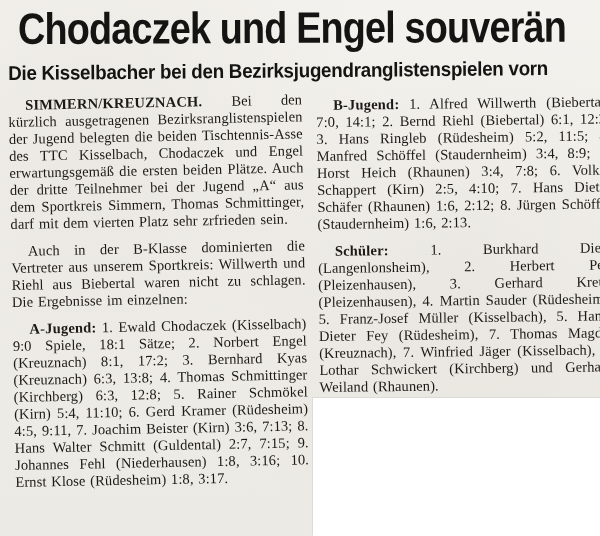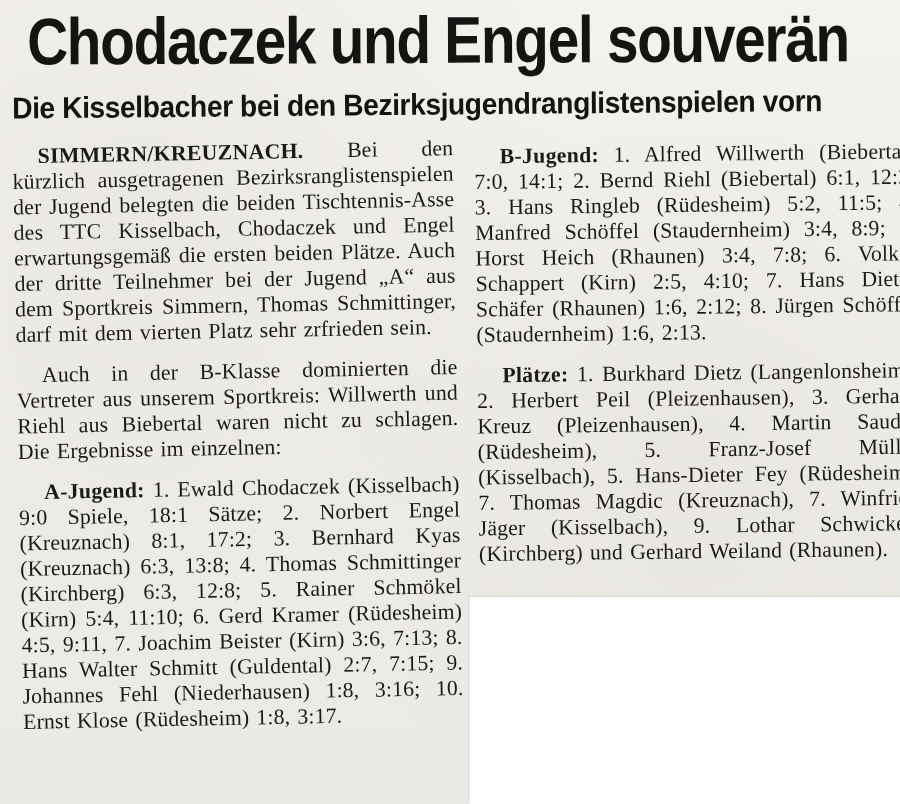--- a/index.html
+++ b/index.html
@@ -115,21 +115,21 @@
       <p class="para"><b>SIMMERN/KREUZNACH.</b><span> Bei den kürzlich ausgetragenen Bezirksranglistenspielen der Jugend belegten die beiden Tischtennis-Asse des TTC Kisselbach, Chodaczek und Engel erwartungsgemäß die ersten beiden Plätze. Auch der dritte Teilnehmer bei der Jugend „A“ aus dem Sportkreis Simmern, Thomas Schmittinger, darf mit dem vierten Platz sehr zrfrieden sein.</span></p>
 
       <p class="para"><b></b><span>Auch in der B-Klasse dominierten die Vertreter aus unserem Sportkreis: Willwerth und Riehl aus Biebertal waren nicht zu schlagen. Die Ergebnisse im einzelnen:</span></p>
 
       <p class="para"><b>A-Jugend:</b><span> 1. Ewald Chodaczek (Kisselbach) 9:0 Spiele, 18:1 Sätze; 2. Norbert Engel (Kreuznach) 8:1, 17:2; 3. Bernhard Kyas (Kreuznach) 6:3, 13:8; 4. Thomas Schmittinger (Kirchberg) 6:3, 12:8; 5. Rainer Schmökel (Kirn) 5:4, 11:10; 6. Gerd Kramer (Rüdesheim) 4:5, 9:11, 7. Joachim Beister (Kirn) 3:6, 7:13; 8. Hans Walter Schmitt (Guldental) 2:7, 7:15; 9. Johannes Fehl (Niederhausen) 1:8, 3:16; 10. Ernst Klose (Rüdesheim) 1:8, 3:17.</span></p>
     </div>
 
     <div class="col col-right">
       <p class="para"><b>B-Jugend:</b><span> 1. Alfred Willwerth (Biebertal) 7:0, 14:1; 2. Bernd Riehl (Biebertal) 6:1, 12:2; 3. Hans Ringleb (Rüdesheim) 5:2, 11:5; 4. Manfred Schöffel (Staudernheim) 3:4, 8:9; 5. Horst Heich (Rhaunen) 3:4, 7:8; 6. Volker Schappert (Kirn) 2:5, 4:10; 7. Hans Dieter Schäfer (Rhaunen) 1:6, 2:12; 8. Jürgen Schöffel (Staudernheim) 1:6, 2:13.</span></p>
 
-      <p class="para"><b>Plätze:</b><span> 1. Burkhard Dietz (Langenlonsheim), 2. Herbert Peil (Pleizenhausen), 3. Gerhard Kreuz (Pleizenhausen), 4. Martin Sauder (Rüdesheim), 5. Franz-Josef Müller (Kisselbach), 5. Hans-Dieter Fey (Rüdesheim), 7. Thomas Magdic (Kreuznach), 7. Winfried Jäger (Kisselbach), 9. Lothar Schwickert (Kirchberg) und Gerhard Weiland (Rhaunen).</span></p>
+      <p class="para"><b>Schüler:</b><span> 1. Burkhard Dietz (Langenlonsheim), 2. Herbert Peil (Pleizenhausen), 3. Gerhard Kreuz (Pleizenhausen), 4. Martin Sauder (Rüdesheim), 5. Franz-Josef Müller (Kisselbach), 5. Hans-Dieter Fey (Rüdesheim), 7. Thomas Magdic (Kreuznach), 7. Winfried Jäger (Kisselbach), 9. Lothar Schwickert (Kirchberg) und Gerhard Weiland (Rhaunen).</span></p>
     </div>
 
   </div>
 
   <div class="cut-area"></div>
   <div class="edge-right"></div>
 
 </div>
 
 </body></html>

